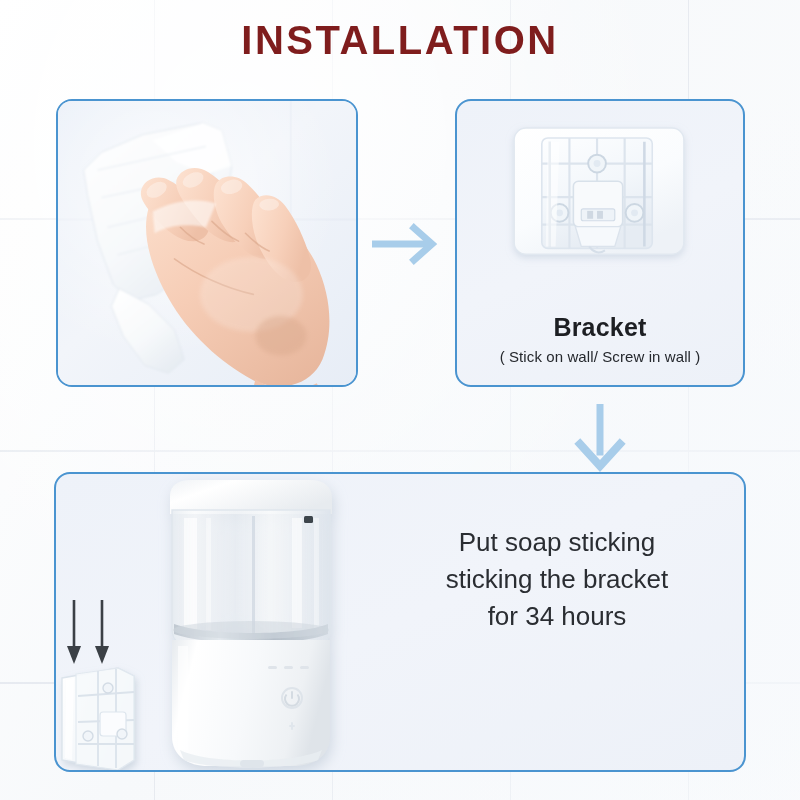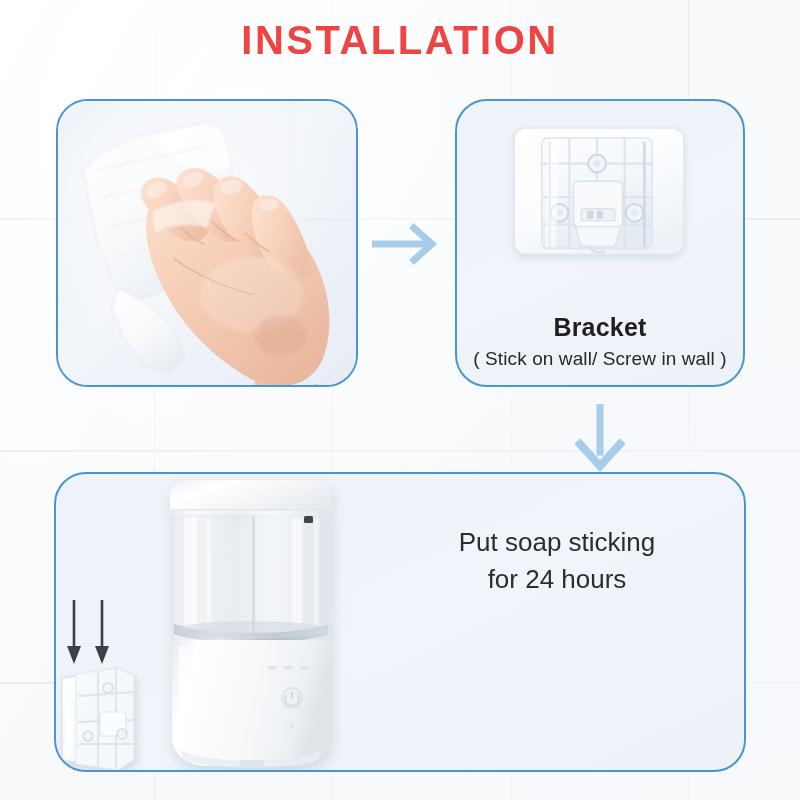--- a/index.html
+++ b/index.html
@@ -42,29 +42,29 @@
   
   #page-title {
     position: absolute;
     top: 18px;
     left: 0;
     width: 800px;
     text-align: center;
     font-size: 40px;
     font-weight: bold;
     letter-spacing: 2.5px;
-    color: #ef4444;
+    color: #7f1d1d;
     text-shadow: 0 1px 0 rgba(255,255,255,0.7);
   }
 
   
   .panel {
     position: absolute;
     border: 2px solid #4a94d0;
-    border-radius: 32px;
+    border-radius: 16px;
     background:
       linear-gradient(155deg, #eef2f9 0%, #f1f4fa 50%, #edf1f8 100%);
     overflow: hidden;
   }
 
   #panel-wipe   { left: 56px;  top: 99px;  width: 302px; height: 288px; }
   #panel-bracket{ left: 455px; top: 99px;  width: 290px; height: 288px; }
   #panel-mount  { left: 54px;  top: 472px; width: 692px; height: 300px; }
 
   
@@ -101,21 +101,21 @@
     text-align: center;
   }
   #bracket-title {
     font-size: 25px;
     font-weight: bold;
     color: #1d1f23;
     letter-spacing: 0.2px;
   }
   #bracket-sub {
     margin-top: 6px;
-    font-size: 19px;
+    font-size: 15px;
     color: #25282d;
     letter-spacing: 0.1px;
   }
 
   
   #mount-scene {
     position: absolute;
     left: 0; top: 0;
     width: 400px;
     height: 300px;
@@ -419,15 +419,16 @@
       <rect x="44" y="238" width="26" height="24" rx="3" fill="#fbfcfe" stroke="#dde5ed" stroke-width="1.2"></rect>
       <circle cx="52" cy="214" r="5" fill="#f1f5f9" stroke="#d3dce5" stroke-width="1.4"></circle>
       <circle cx="32" cy="262" r="5" fill="#f1f5f9" stroke="#d3dce5" stroke-width="1.4"></circle>
       <circle cx="66" cy="260" r="5" fill="#f1f5f9" stroke="#d3dce5" stroke-width="1.4"></circle>
       <path d="M10,206 L18,204 L16,286 L9,284 Z" fill="#ffffff" opacity="0.7"></path>
     </g>
   </svg>
 
   <div id="mount-text">
     <div>Put soap sticking</div>
-    <div>for 24 hours</div>
+    <div>sticking the bracket</div>
+    <div>for 34 hours</div>
   </div>
 </div>
 
 </body></html>

